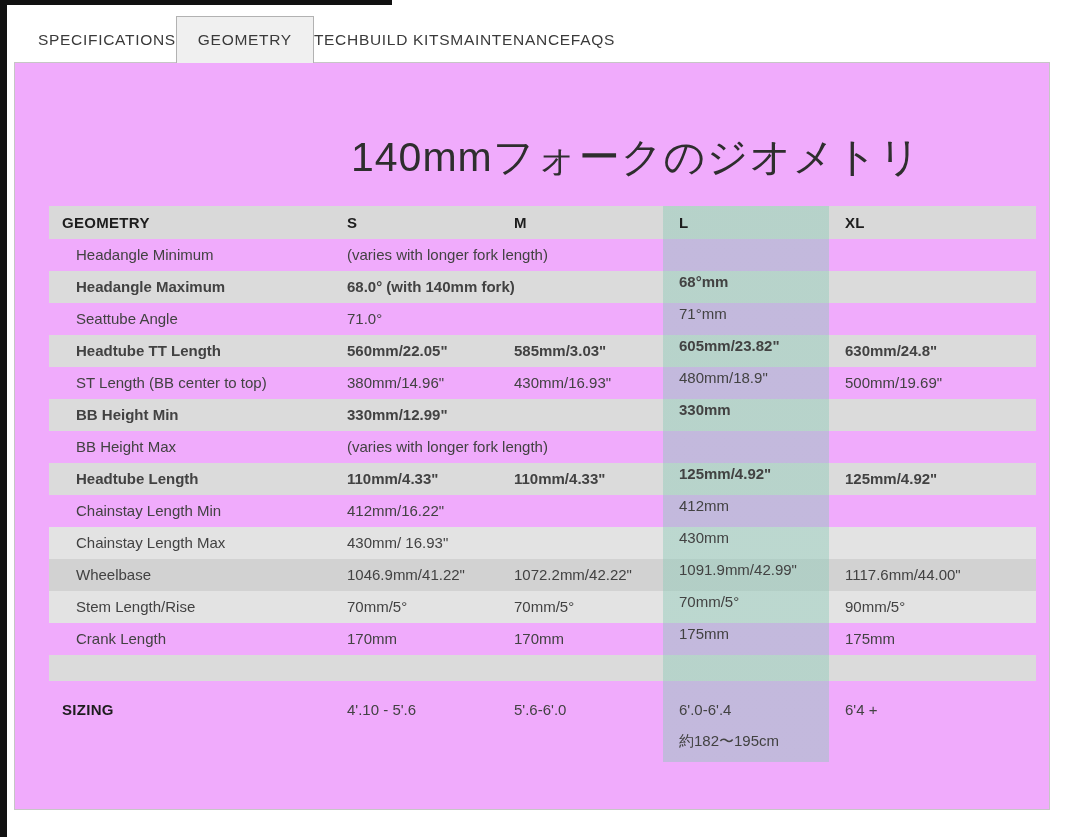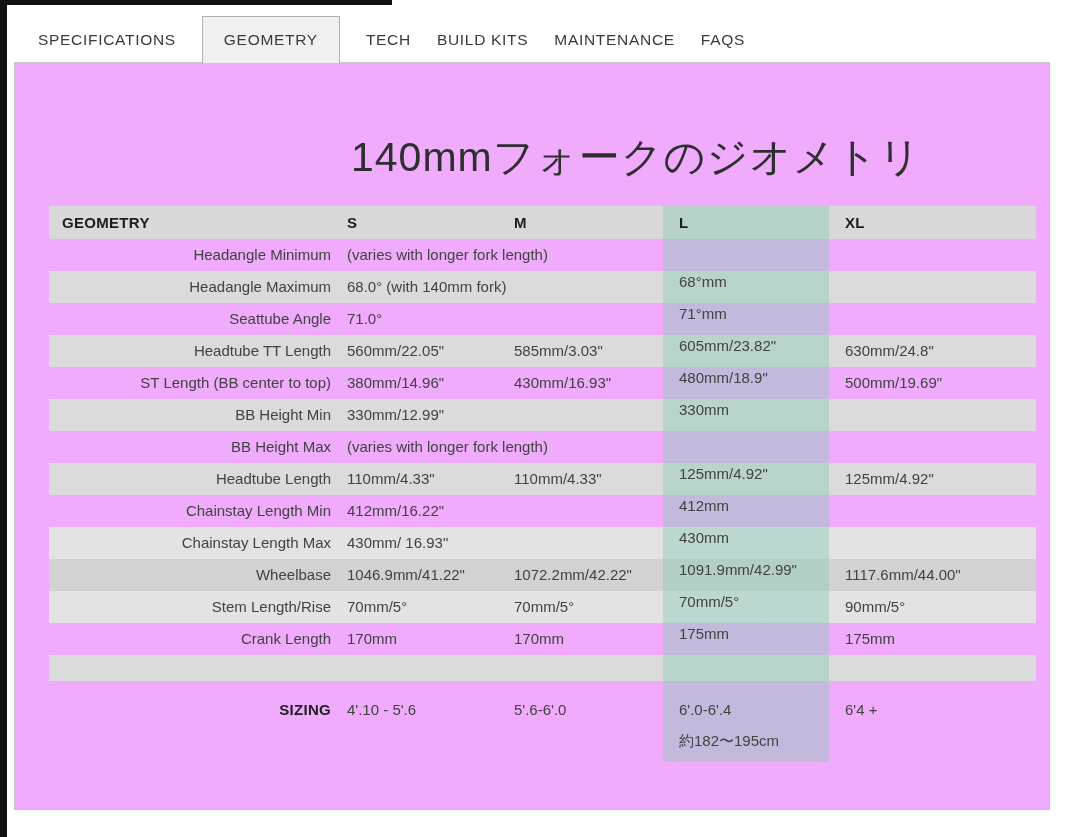--- a/index.html
+++ b/index.html
@@ -9,21 +9,21 @@
     font-family:"Liberation Sans","DejaVu Sans",sans-serif;
     -webkit-font-smoothing:antialiased;
   }
   
   .edge-left{position:absolute;left:0;top:0;width:7px;height:837px;background:#111;}
   .edge-top{position:absolute;left:0;top:0;width:392px;height:5px;background:#111;}
 
   
   .tab-bar{
     position:absolute;left:38px;top:16px;height:47px;z-index:3;
-    display:flex;align-items:center;gap:26px;
+    display:flex;align-items:center;
   }
   .tab{
     font-size:15.5px;letter-spacing:.7px;color:#3a3a3a;white-space:nowrap;
     cursor:pointer;
   }
   .tab.active{
     height:100%;background:#f0f0f0;
     border:1px solid #b2b2b2;border-bottom:none;
     display:flex;align-items:center;padding:0 21px;box-sizing:border-box;
   }
@@ -48,25 +48,25 @@
   .geo-table th,.geo-table td{
     font-size:15px;color:#424242;height:32px;line-height:20px;
     vertical-align:middle;text-align:left;padding:0 0 0 16px;
     white-space:nowrap;overflow:visible;
   }
   .geo-table thead th{
     background-color:#d9d9d9;color:#1d1d1d;font-weight:bold;height:33px;
     letter-spacing:.3px;
   }
   .geo-table th.cell-label{padding-left:13px;}
-  .geo-table td.cell-label{padding-left:27px;text-align:right;}
+  .geo-table td.cell-label{padding-left:27px;}
   .geo-table td.cell-label.bold{padding-left:13px;font-weight:bold;color:#1d1d1d;letter-spacing:.3px;}
 
   
-  .shade-gray  td{background-color:#dbdbdb;}
+  .shade-gray  td{background-color:#dbdbdb;font-weight:bold;}
   .shade-light td{background-color:#e3e3e3;}
   .shade-gray2 td{background-color:#d2d2d2;}
 
   
   .geo-table .cell-l{
     background-image:linear-gradient(rgba(140,202,183,.45),rgba(140,202,183,.45));
   }
 
   .row-spacer-gray td{height:26px;}
   .row-gap td{height:8px;}

